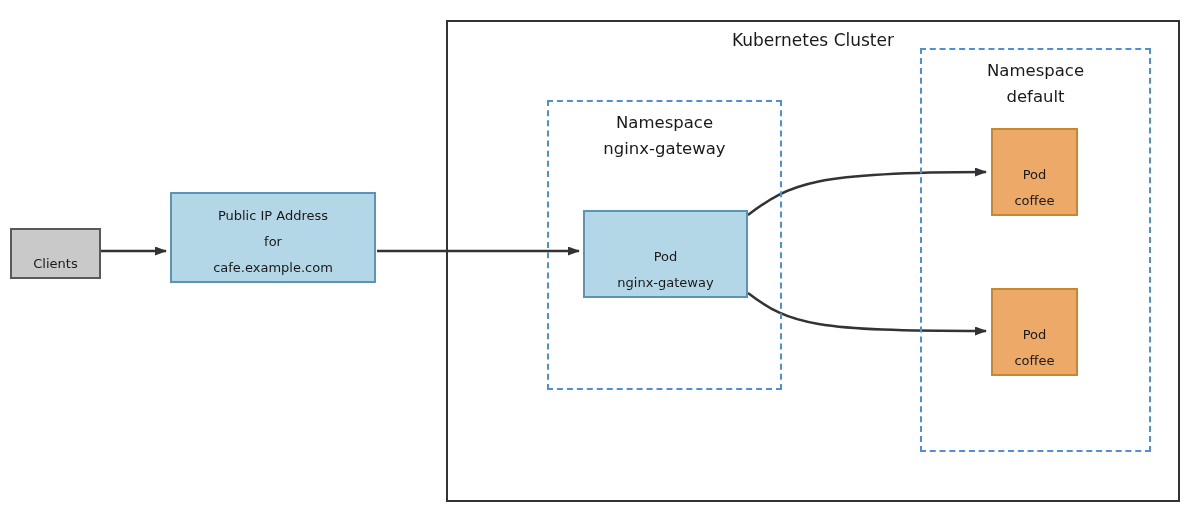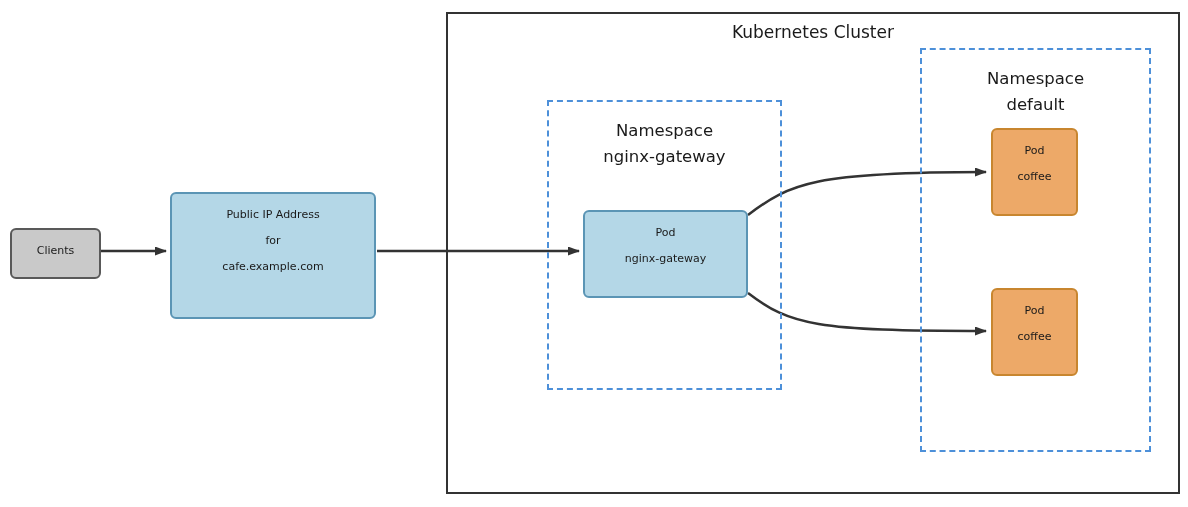--- a/index.html
+++ b/index.html
@@ -36,41 +36,40 @@
   }
   .arrow {
     stroke: var(--arrow);
     stroke-width: 2.5;
     fill: none;
   }
   .arrowhead { fill: var(--arrow); }
   .box {
     position: absolute;
     display: flex;
-    align-items: flex-start;
+    align-items: flex-end;
     justify-content: center;
     text-align: center;
-    font-size: 11px;
+    font-size: 13px;
     line-height: 26px;
-    border-radius: 6px;
   }
-  .multiline { white-space: pre-line; margin-top: 8px; }
+  .multiline { white-space: pre-line; }
   .clients-box {
     left: 10px; top: 228px; width: 91px; height: 51px;
     background: var(--box-gray-fill);
     border: 2px solid var(--box-gray-border);
   }
   .public-ip-box {
-    left: 170px; top: 192px; width: 206px; height: 127px;
+    left: 170px; top: 192px; width: 206px; height: 91px;
     background: var(--box-blue-fill);
     border: 2px solid var(--box-blue-border);
   }
   .cluster-box {
     position: absolute;
-    left: 446px; top: 12px; width: 734px; height: 482px;
+    left: 446px; top: 20px; width: 734px; height: 482px;
     border: 2px solid var(--cluster-border);
     background: transparent;
     padding-left: 32px;
   }
   .cluster-title {
     position: absolute;
     top: 8px; left: 0; width: 100%;
     text-align: center;
     font-size: 17px;
   }

